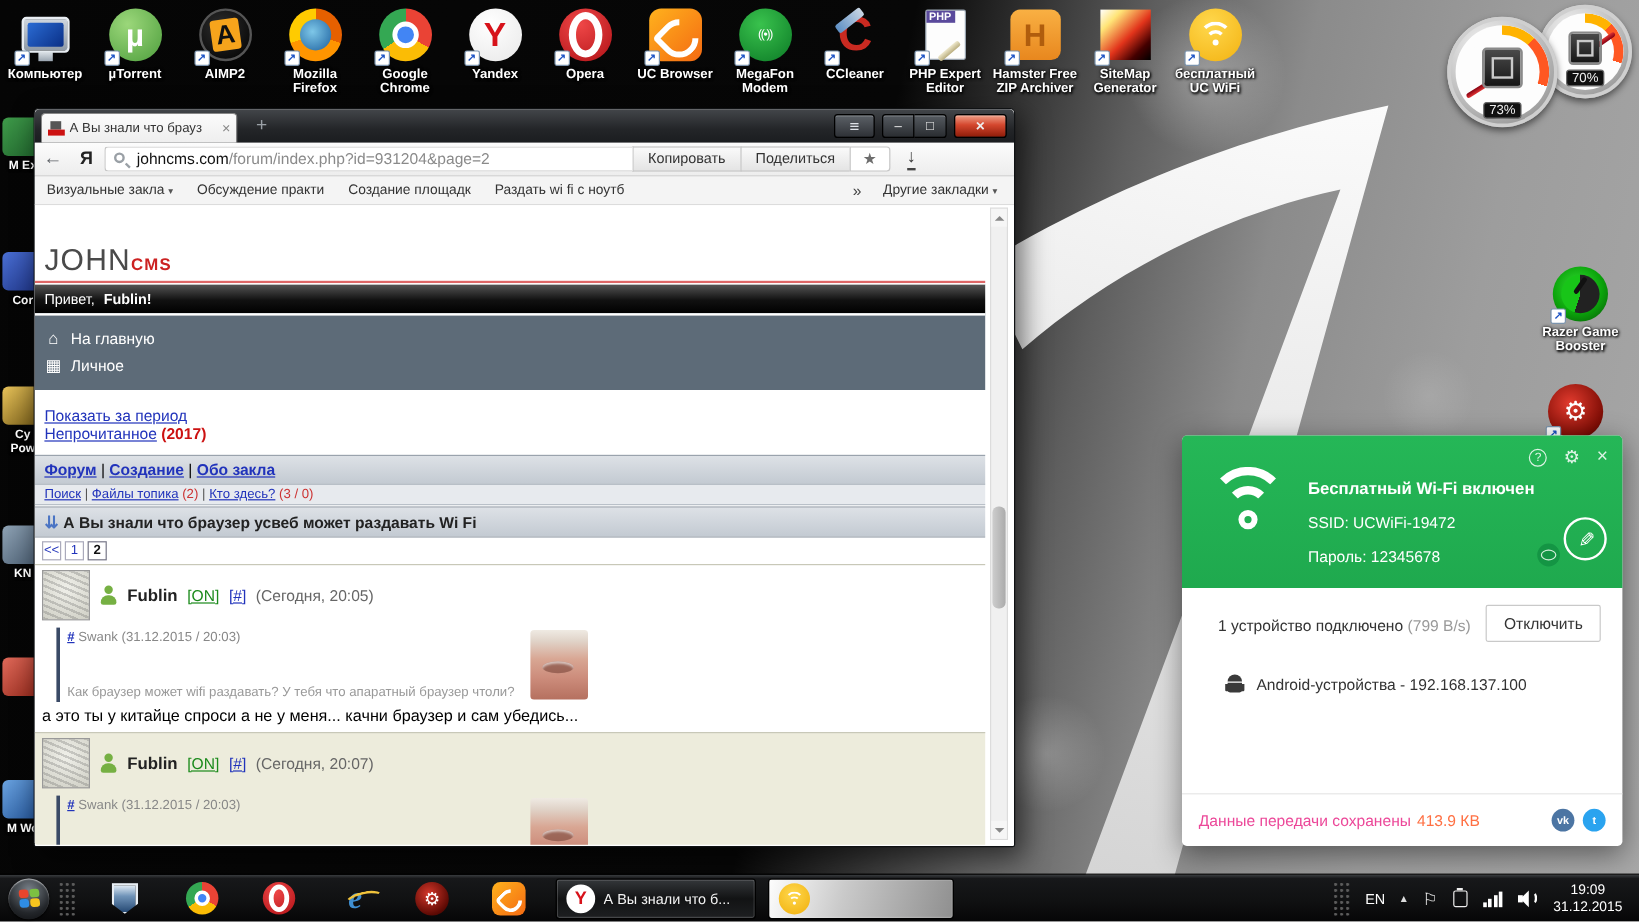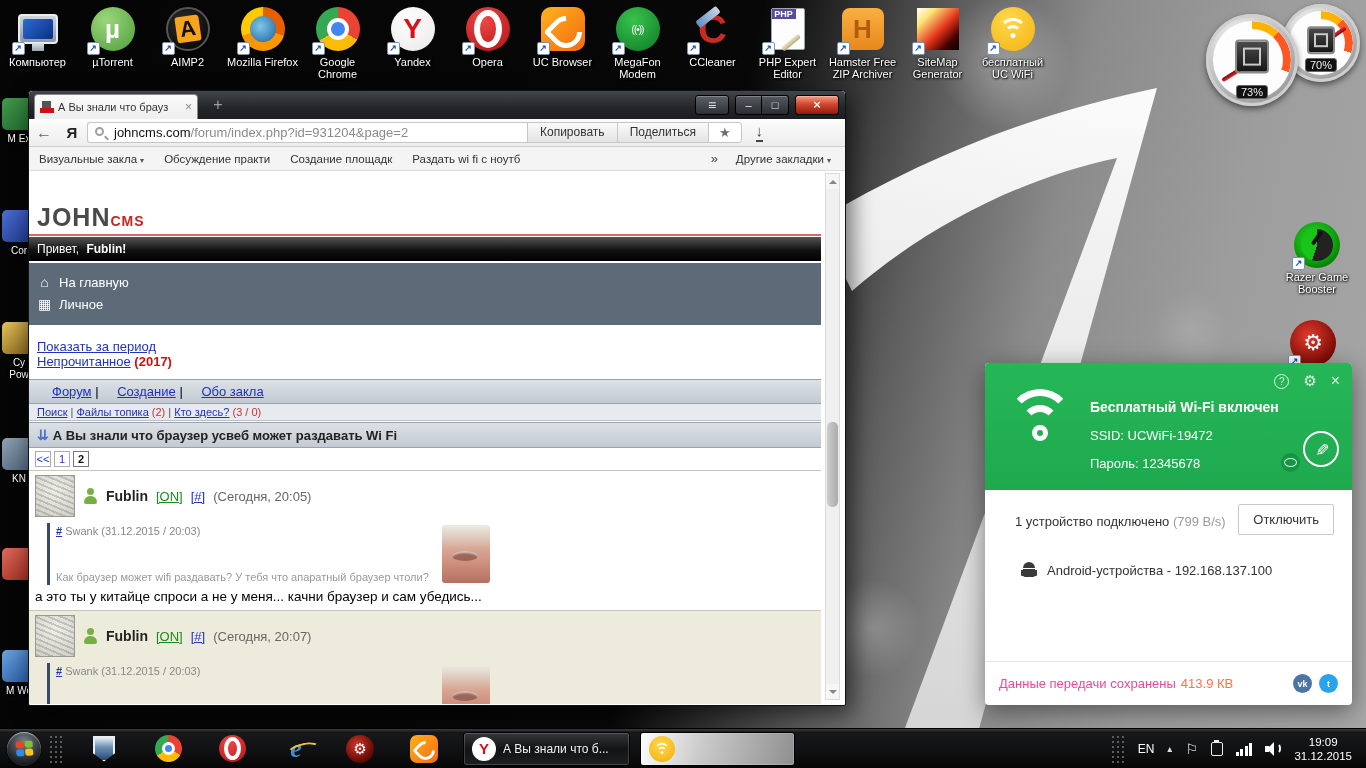--- a/index.html
+++ b/index.html
@@ -11,21 +11,21 @@
       radial-gradient(circle 95px at 1005px 62px, rgba(255,255,255,.30), transparent 70%),
       radial-gradient(circle 70px at 872px 628px, rgba(255,255,255,.22), transparent 70%),
       radial-gradient(circle 55px at 1190px 330px, rgba(255,255,255,.12), transparent 70%); z-index:1; }
   .seven { position:absolute; left:812px; top:86px; width:372px; height:652px; z-index:1; }
 
   
   .top-icons { position:absolute; left:0; top:5px; display:flex; z-index:2; }
   .dicon { width:75px; display:flex; flex-direction:column; align-items:center; }
   .dicon .art { position:relative; width:48px; height:48px; display:flex; align-items:center; justify-content:center; }
   .dlabel { margin-top:3px; font-size:11px; line-height:12px; color:#fff; text-align:center;
-    text-shadow:1px 1px 2px #000, 0 0 3px #000; max-width:74px; }
+    text-shadow:1px 1px 2px #000, 0 0 3px #000; max-width:74px;font-weight:bold; }
   .badge { position:absolute; left:-2px; bottom:-2px; width:13px; height:13px; background:#fff;
     border:1px solid #7a93ad; border-radius:2px; font-size:9px; line-height:11px; color:#1b52c4;
     text-align:center; font-weight:bold; }
   .circ { border-radius:50%; display:flex; align-items:center; justify-content:center; }
   .i-computer { width:40px; height:30px; background:linear-gradient(#cfd6de,#8f9aa6); border-radius:4px; border:2px solid #e8edf2; position:relative; }
   .i-computer::before { content:""; position:absolute; inset:3px; background:linear-gradient(135deg,#2b6cd4,#0a2f86); border-radius:2px; }
   .i-computer::after { content:""; position:absolute; left:12px; bottom:-9px; width:12px; height:8px; background:linear-gradient(#dfe5ea,#9aa5b0); }
   .i-utorrent { width:44px; height:44px; background:radial-gradient(circle at 35% 30%,#9bd77a,#4e9e3d); color:#fff; font-size:26px; font-weight:bold; }
   .i-aimp { width:44px; height:44px; background:radial-gradient(circle at 40% 35%,#2e2e2e,#000); border:2px solid #555; color:#f6a41c; font-size:22px; font-weight:bold; }
   .i-aimp span { background:#f6a41c; color:#111; padding:0 4px; border-radius:3px; transform:rotate(-8deg); }
@@ -133,32 +133,32 @@
   .content { position:relative; height:533px; background:#fff; overflow:hidden; border-radius:0 0 2px 2px; }
   .scrollbar { position:absolute; right:5px; top:2px; width:15px; height:527px; background:#f0f0f0; border:1px solid #dcdcdc; z-index:9; }
   .sb-arrow { position:absolute; left:0; width:13px; height:15px; background:#f6f6f6; display:flex; align-items:center; justify-content:center; }
   .sb-arrow::before { content:""; border:4px solid transparent; }
   .sb-up { top:0; } .sb-up::before { border-bottom-color:#888; margin-top:-4px; }
   .sb-down { bottom:0; } .sb-down::before { border-top-color:#888; margin-bottom:-4px; }
   .sb-thumb { position:absolute; left:1px; top:248px; width:11px; height:85px; background:linear-gradient(90deg,#cdcdcd,#ababab); border-radius:5px; }
 
   .fbody { position:absolute; left:0; top:0; right:24px; }
   .logo-wrap { padding:32px 0 2px 8px; border-bottom:2px solid #d66; }
-  .logo-main { font-size:25px; font-weight:bold; color:#4a4a4a; letter-spacing:1px; }
+  .logo-main { font-size:25px; font-weight:normal; color:#4a4a4a; letter-spacing:1px; }
   .logo-sub { font-size:14px; font-weight:bold; color:#c22; letter-spacing:1px; }
   .greet-bar { height:25px; background:linear-gradient(#555 0%,#111 55%,#000); color:#fff; font-size:12px; display:flex; align-items:center; padding-left:8px; border-top:1px solid #fff; }
   .greet-bar b { margin-left:4px; }
   .forum-nav { background:#5d6b78; padding:8px 0 10px 8px; border-top:2px solid #fff; }
   .fn-row { display:flex; align-items:center; gap:7px; color:#fff; font-size:13px; height:22px; }
   .fn-ic { font-size:14px; width:15px; text-align:center; }
   .flinks { padding:14px 0 10px 8px; font-size:13px; }
   .flinks a, .blue-link { color:#2133bb; text-decoration:underline; cursor:pointer; }
   .red-num { color:#cc1111; font-weight:bold; }
   .bar { border:1px solid #9aa3ad; border-left:none; border-right:none; background:linear-gradient(#dde1e6,#c3cad2); padding:4px 8px; font-size:13px; }
-  .bar b a { font-weight:normal;margin-left:15px; }
+  .bar b a { font-weight:bold; }
   .toolsbar { background:#e7eaee; border-bottom:1px solid #b9c0c8; padding:2px 8px; font-size:11px; color:#555; }
   .topicbar { border:1px solid #9aa3ad; border-left:none; border-right:none; background:linear-gradient(#dde1e6,#c3cad2); padding:4px 8px; font-size:13px; font-weight:bold; color:#222; display:flex; align-items:center; gap:6px; margin-top:1px; }
   .dbl-arrow { color:#4a74c4; font-size:14px; font-weight:bold; letter-spacing:-2px; }
   .pager { display:flex; gap:3px; padding:3px 6px; }
   .pg { min-width:16px; height:16px; border:1px solid #aab; background:#fff; font-size:11px; text-align:center; line-height:15px; color:#2133bb; }
   .pg.cur { color:#111; font-weight:bold; border-color:#778; }
 
   .post { position:relative; padding:4px 6px 6px 6px; border-top:1px solid #c8c8b8; }
   .post.alt { background:#edecdc; }
   .phead { display:flex; align-items:center; gap:8px; }

